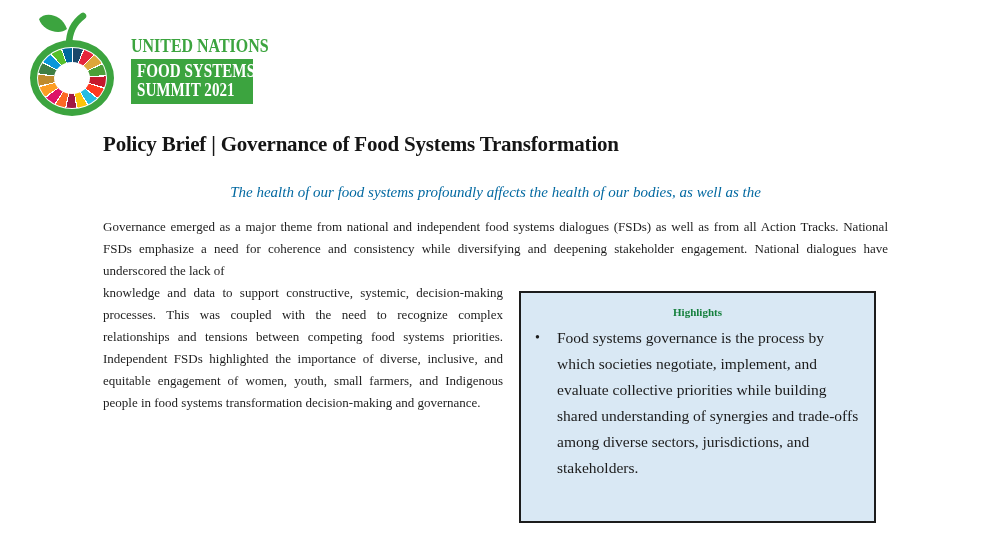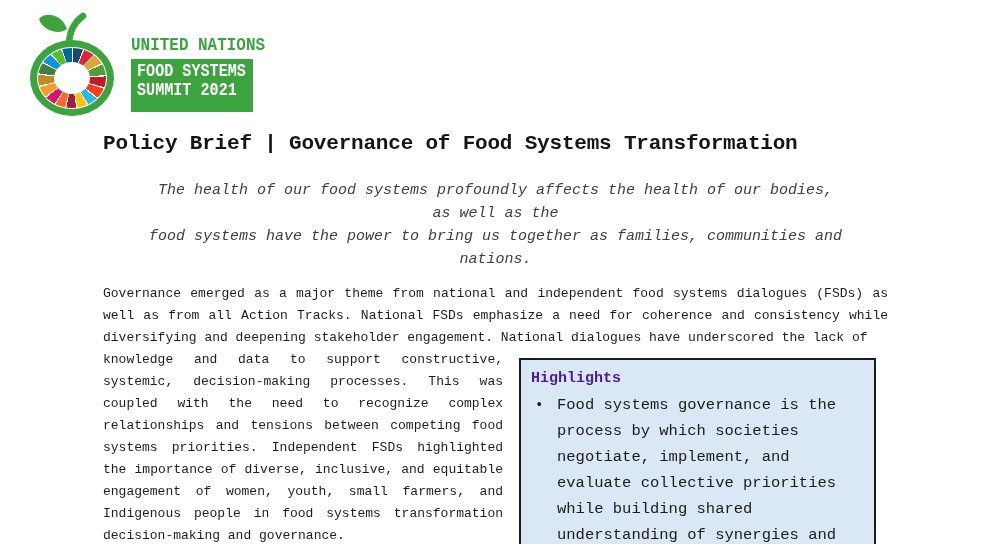--- a/index.html
+++ b/index.html
@@ -1,21 +1,21 @@
 <!DOCTYPE html>
 <html style="--brand-green: #3CA43F;"><head>
 <meta charset="utf-8">
 <style>
   :root { --brand-green:#3CA43F; }
   * { margin:0; padding:0; box-sizing:border-box; }
   html,body { background:#ffffff; }
   .page {
     position:relative; width:1000px; height:544px;
     background:#ffffff; overflow:hidden;
-    font-family:Liberation Mono, monospace; color:#1d1d1d;
+    font-family:Liberation Serif, serif; color:#1d1d1d;
   }
 
   
   .logo { position:absolute; top:10px; left:30px; display:flex; align-items:flex-start; }
   .apple-wrap { position:relative; margin-top:30px; width:84px; height:76px; }
   .stemleaf { position:absolute; top:-29px; left:7px; }
   .apple {
     position:relative; width:84px; height:76px; border-radius:50%;
     border:7px solid var(--brand-green); background:#fff;
   }
@@ -24,43 +24,43 @@
     position:absolute; left:50%; top:50%; width:36px; height:32px;
     transform:translate(-50%,-50%); background:#ffffff; border-radius:50%;
   }
   .logo-text { margin-left:17px; margin-top:25px; }
   .org-name {
     color:var(--brand-green); font-weight:bold; font-size:19px; line-height:21px;
     transform:scaleX(.84); transform-origin:left center; white-space:nowrap; margin-bottom:3px;
   }
   .banner {
     background:var(--brand-green); color:#ffffff; font-weight:bold;
-    font-size:18px; line-height:19px; padding:3px 6px 12px; width:122px;
+    font-size:18px; line-height:19px; padding:3px 6px 4px; width:122px;
   }
   .banner span { display:block; transform:scaleX(.84); transform-origin:left center; white-space:nowrap; }
 
   
   .content { position:absolute; left:103px; right:112px; top:132px; }
   .doc-title { font-size:21px; font-weight:bold; color:#151515; letter-spacing:-.2px; white-space:nowrap; }
 
-  .epigraph { margin:24px auto 0; width:700px; text-align:center; font-size:15px; line-height:23px; color:#404040; }
+  .epigraph { margin:24px auto 0; width:700px; text-align:center; font-size:15px; line-height:23px; color:#0369a1; }
   .quote-line { font-style:italic; font-weight:500; }
   .quote-attr { font-style:normal; }
 
   .para { text-align:justify; font-size:13px; line-height:22px; color:#1d1d1d; }
   .intro { margin-top:12px; }
 
   .columns { display:flex; align-items:flex-start; }
   .wrapped { width:400px; margin-right:16px; }
 
   .highlights-box {
     width:357px; height:232px; margin-top:9px; flex-shrink:0;
     border:2px solid #1c1c1c; background:#D9E8F4; padding:7px 10px 0 10px;
   }
-  .hl-title { text-align:left; font-size:15px; font-weight:bold; color:#4c1d95; line-height:24px; }
+  .hl-title { text-align:center; font-size:11px; font-weight:bold; color:#15803d; line-height:24px; }
   .hl-list { list-style:none; margin-top:1px; }
   .hl-item { display:flex; font-size:15.5px; line-height:26px; color:#1b1b1b; }
   .hl-bullet { width:26px; flex-shrink:0; padding-left:4px; font-size:14px; }
   .hl-text { flex:1; }
 </style>
 </head>
 <body>
 
 <div class="page">
 
@@ -82,21 +82,20 @@
         <span>SUMMIT 2021</span>
       </div>
     </div>
   </div>
 
   <div class="content">
     <h1 class="doc-title">Policy Brief | Governance of Food Systems Transformation</h1>
 
     <div class="epigraph">
       <div class="quote-line">The health of our food systems profoundly affects the health of our bodies, as well as the</div>
-      <div class="quote-line">food systems have the power to bring us together as families, communities and nations.</div>
     </div>
 
     <p class="para intro">Governance emerged as a major theme from national and independent food systems dialogues (FSDs) as well as from all Action Tracks. National FSDs emphasize a need for coherence and consistency while diversifying and deepening stakeholder engagement. National dialogues have underscored the lack of</p>
 
     <div class="columns">
       <p class="para wrapped">knowledge and data to support constructive, systemic, decision-making processes. This was coupled with the need to recognize complex relationships and tensions between competing food systems priorities. Independent FSDs highlighted the importance of diverse, inclusive, and equitable engagement of women, youth, small farmers, and Indigenous people in food systems transformation decision-making and governance.</p>
 
       <aside class="highlights-box" style="background: rgb(217, 232, 244); border-color: rgb(28, 28, 28);">
         <div class="hl-title">Highlights</div>
         <ul class="hl-list">

